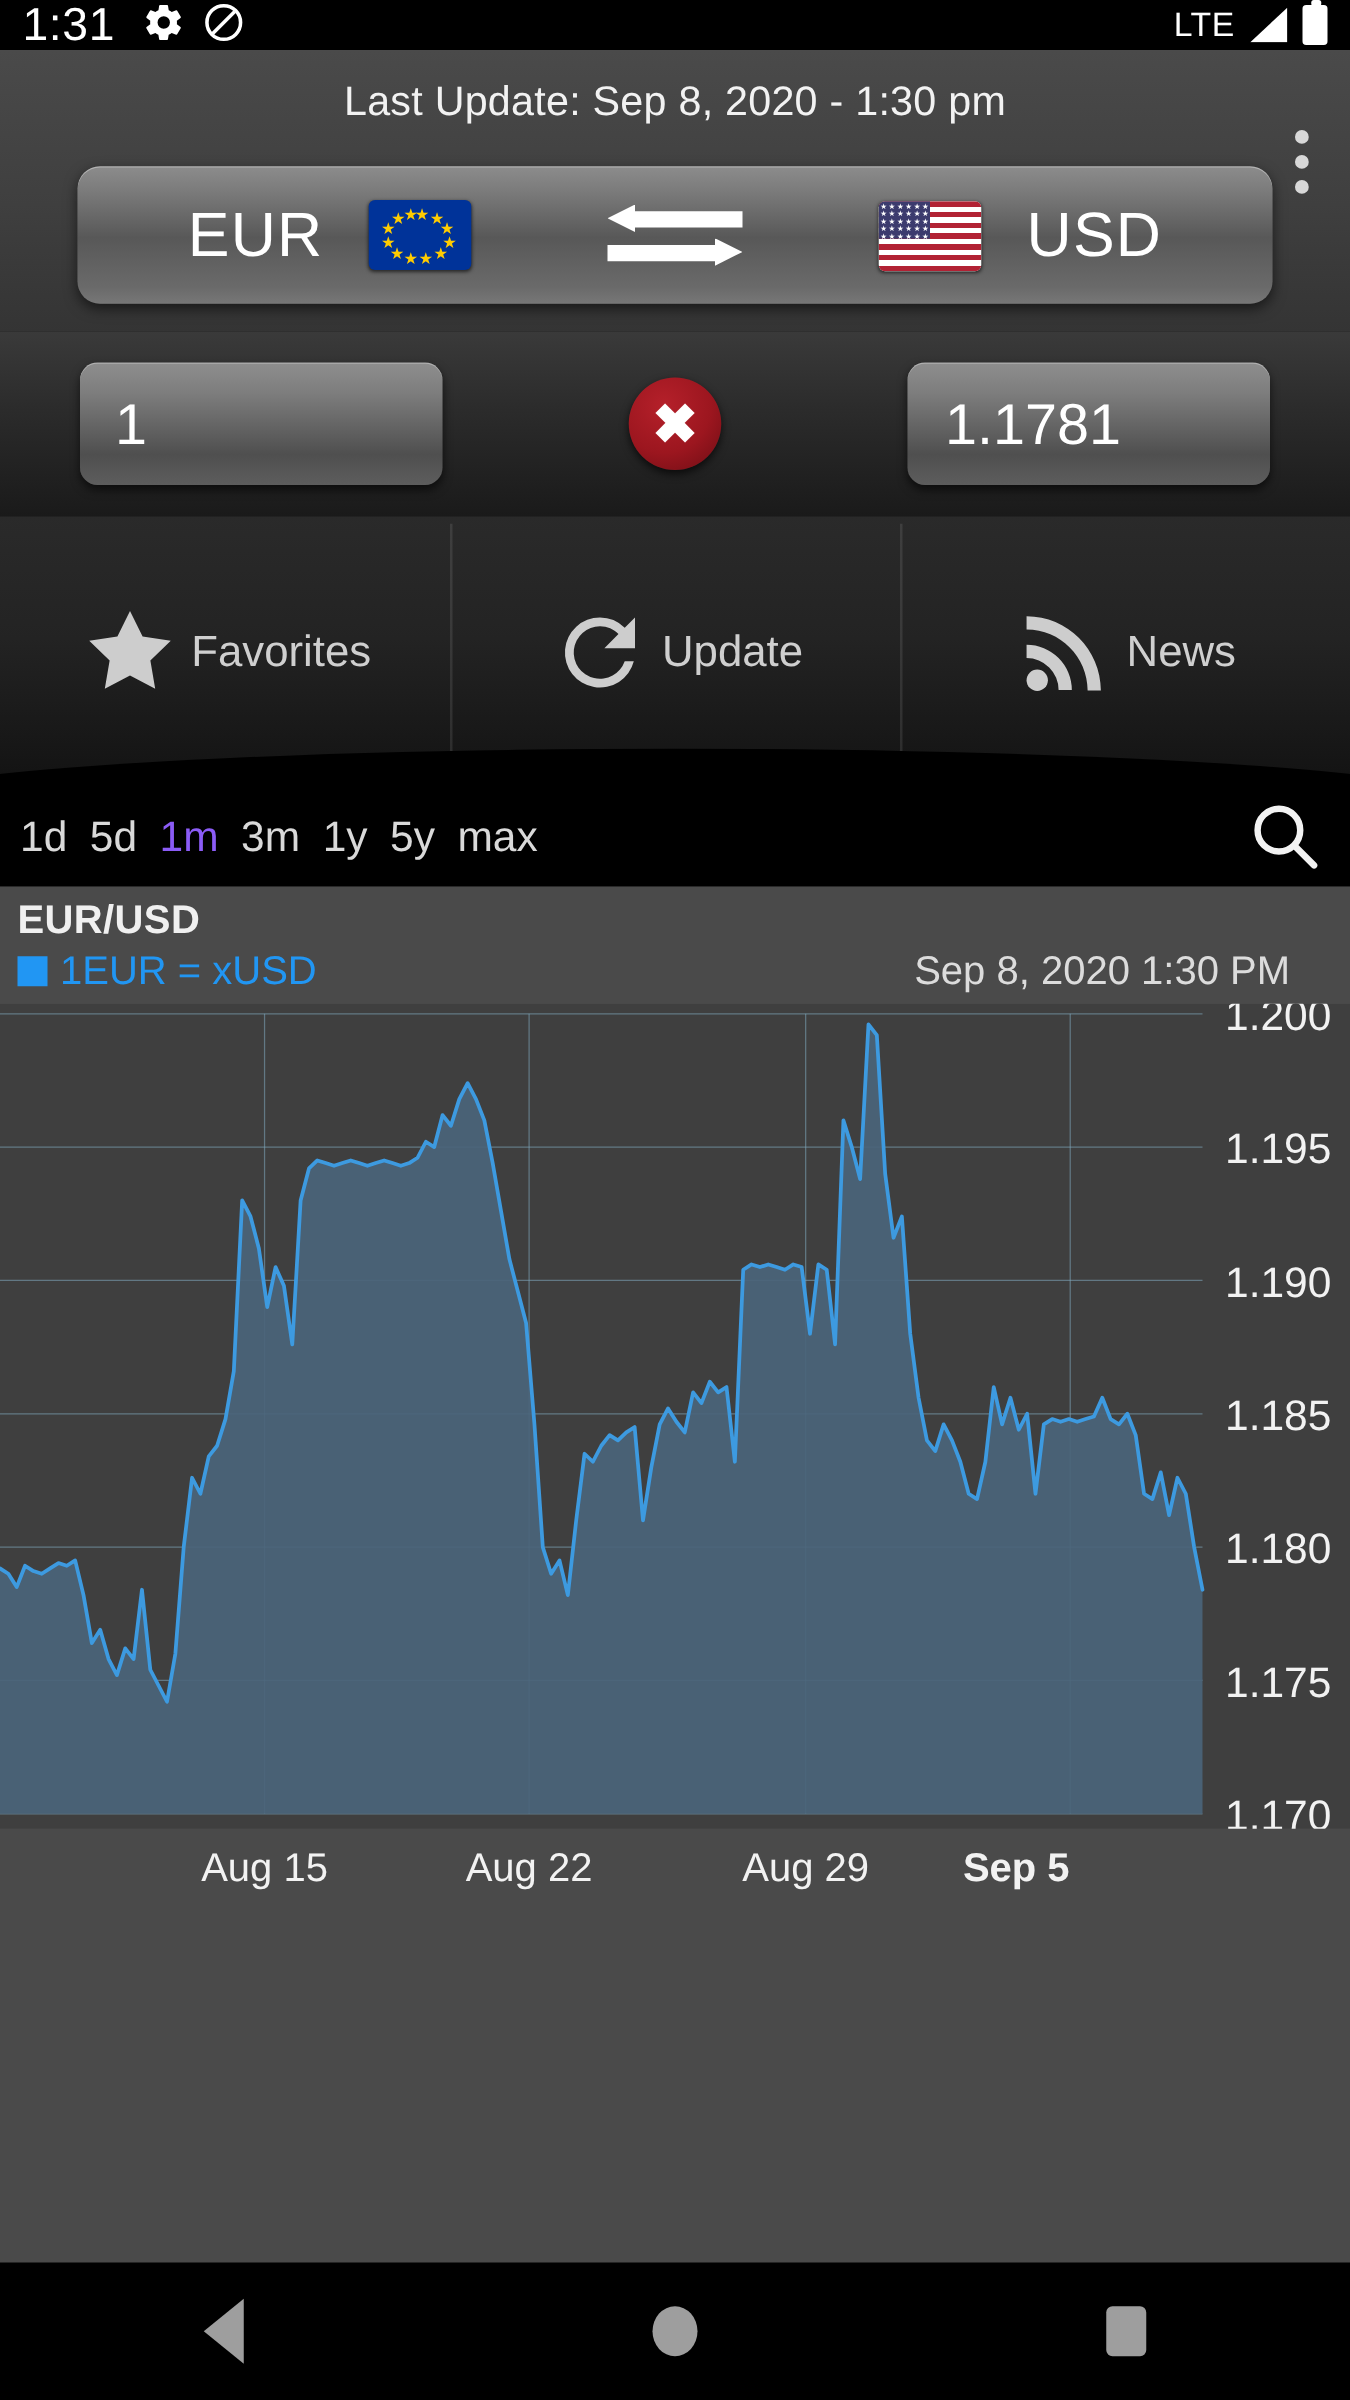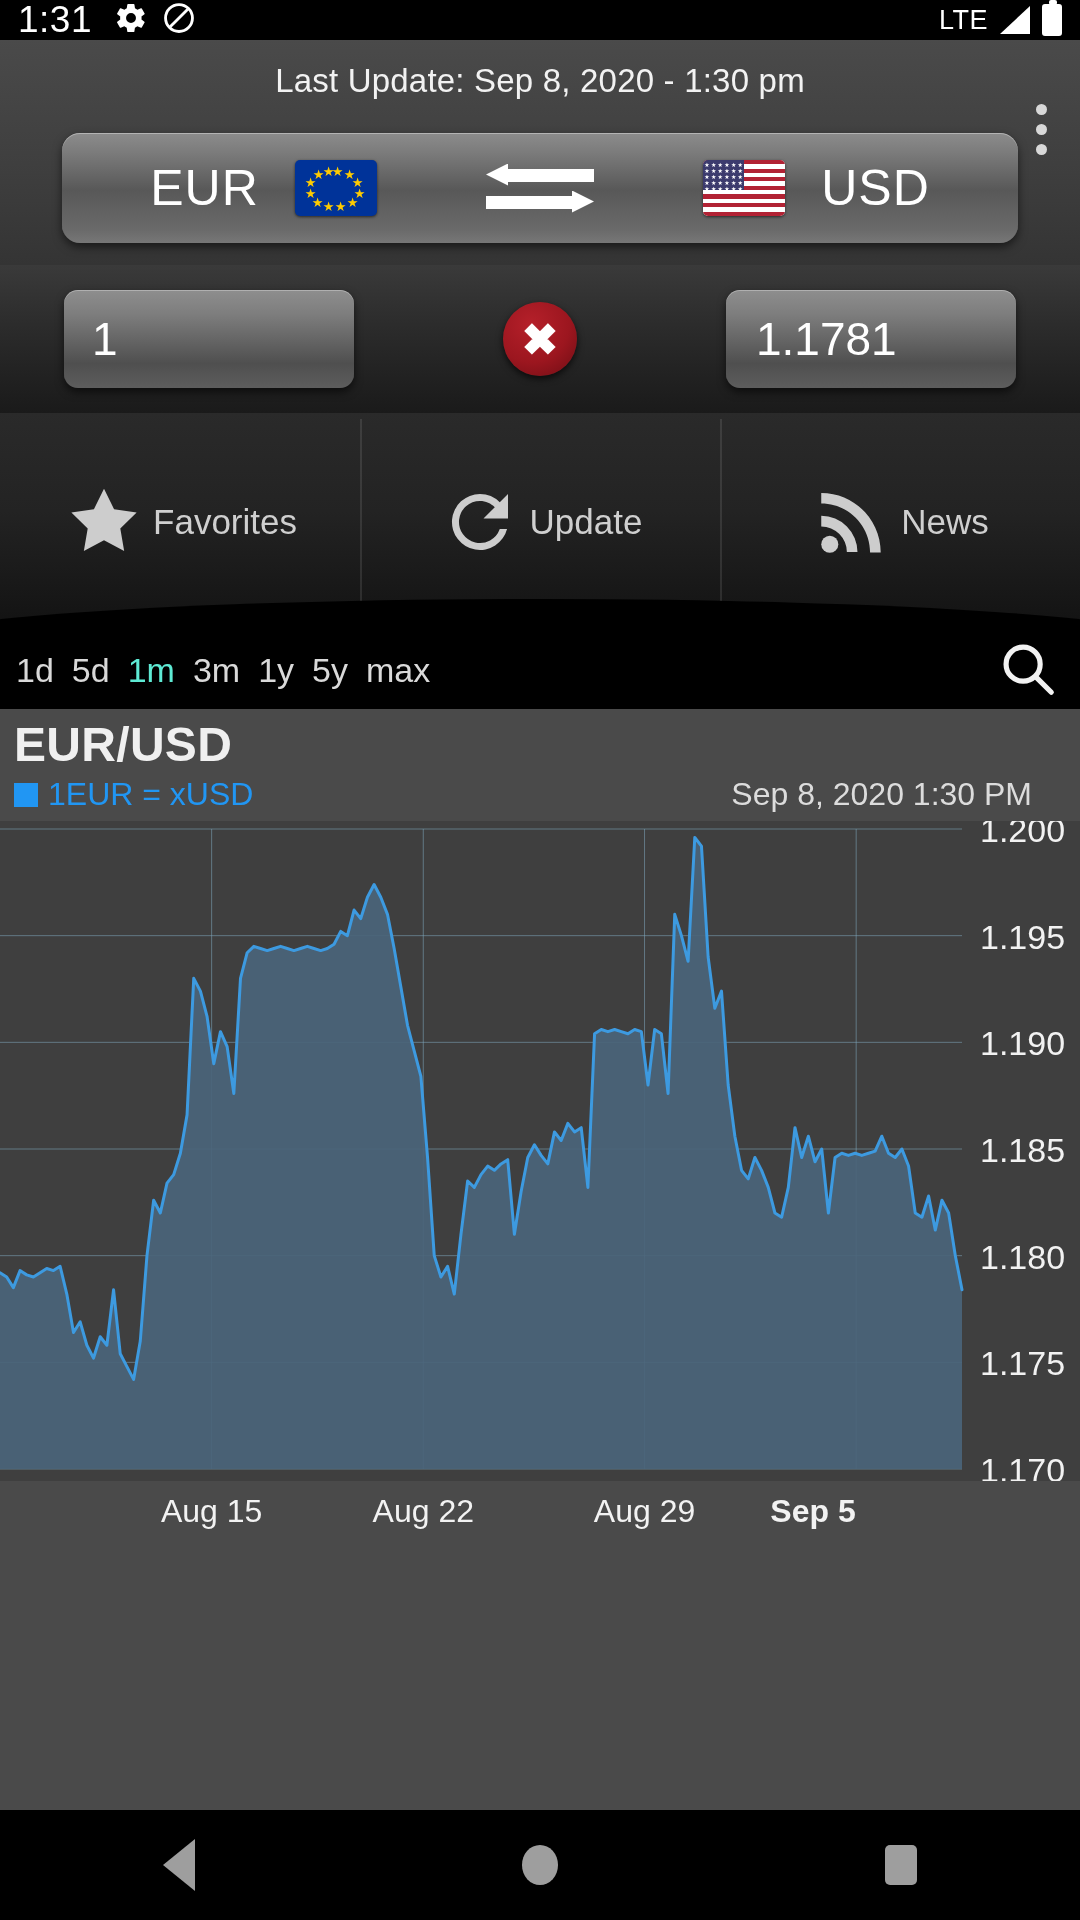--- a/index.html
+++ b/index.html
@@ -31,21 +31,21 @@
              gap:9px; padding:6px; }
   .overflow i{ width:11px; height:11px; border-radius:50%; background:#d8d8d8; display:block; }
 
   .curbar{ position:absolute; left:62px; right:62px; top:93px; height:110px;
            border-radius:18px;
            background:linear-gradient(180deg,#8c8c8c 0%,#7b7b7b 18%,#585858 52%,#6a6a6a 88%,#777 100%);
            box-shadow:0 4px 10px rgba(0,0,0,.55), inset 0 1px 0 rgba(255,255,255,.35);
            display:flex; align-items:center; }
   .cur-l,.cur-r{ display:flex; align-items:center; gap:36px; flex:1; }
   .cur-l{ justify-content:center; }
-  .cur-r{ justify-content:center; }
+  .cur-r{ justify-content:center;align-items:flex-end; }
   .cur-code{ color:#fff; font-size:50px; letter-spacing:1px; }
   .swap{ width:150px; display:flex; flex-direction:column; align-items:center; gap:5px; }
   .arrow{ position:relative; width:108px; height:22px; }
   .arrow .bar{ position:absolute; height:13px; background:#fff; top:5px; }
   .arrow.l .bar{ left:16px; width:92px; }
   .arrow.l .head{ position:absolute; left:0; top:0; width:22px; height:22px;
                   background:#fff; clip-path:polygon(100% 0,100% 100%,0 50%); }
   .arrow.r .bar{ left:0; width:92px; }
   .arrow.r .head{ position:absolute; right:0; top:0; width:22px; height:22px;
                   background:#fff; clip-path:polygon(0 0,0 100%,100% 50%); }
@@ -86,27 +86,27 @@
   .act-label{ color:#cfcfcf; font-size:35px; }
   .act svg{ display:block; }
   .actions:after{ content:""; position:absolute; left:-10%; right:-10%; bottom:-58px;
                   height:90px; border-radius:50%; background:#000; }
 
   
   .rangebar{ height:78px; background:#000; display:flex; align-items:center;
              padding:0 14px; position:relative; }
   .ranges{ display:flex; gap:14px; color:#d9d9d9; font-size:34px; }
   .ranges span{ padding:1px 2px; }
-  .ranges span.active{ color:#5eead4; }
+  .ranges span.active{ color:#8b5cf6; }
   .search{ margin-left:auto; margin-right:8px; }
 
   
   .chart-wrap{ background:#4a4a4a; height:100%; }
   .chart-head{ padding:8px 14px 0 14px; }
-  .chart-title{ color:#f0f0f0; font-size:48px; font-weight:bold; letter-spacing:.3px; }
+  .chart-title{ color:#f0f0f0; font-size:32px; font-weight:bold; letter-spacing:.3px; }
   .chart-sub{ display:flex; align-items:center; margin-top:4px; }
   .legend{ display:flex; align-items:center; gap:10px; }
   .legend-swatch{ width:24px; height:24px; background:#2196f3; display:block; }
   .legend-text{ color:#2196f3; font-size:32px; }
   .chart-date{ margin-left:auto; color:#dcdcdc; font-size:32px; margin-right:34px; }
   .plot{ position:relative; margin-top:8px; }
   .xaxis{ display:flex; color:#f2f2f2; font-size:32px; padding-top:14px; }
   .xaxis span{ position:absolute; transform:translateX(-50%); }
 
   

